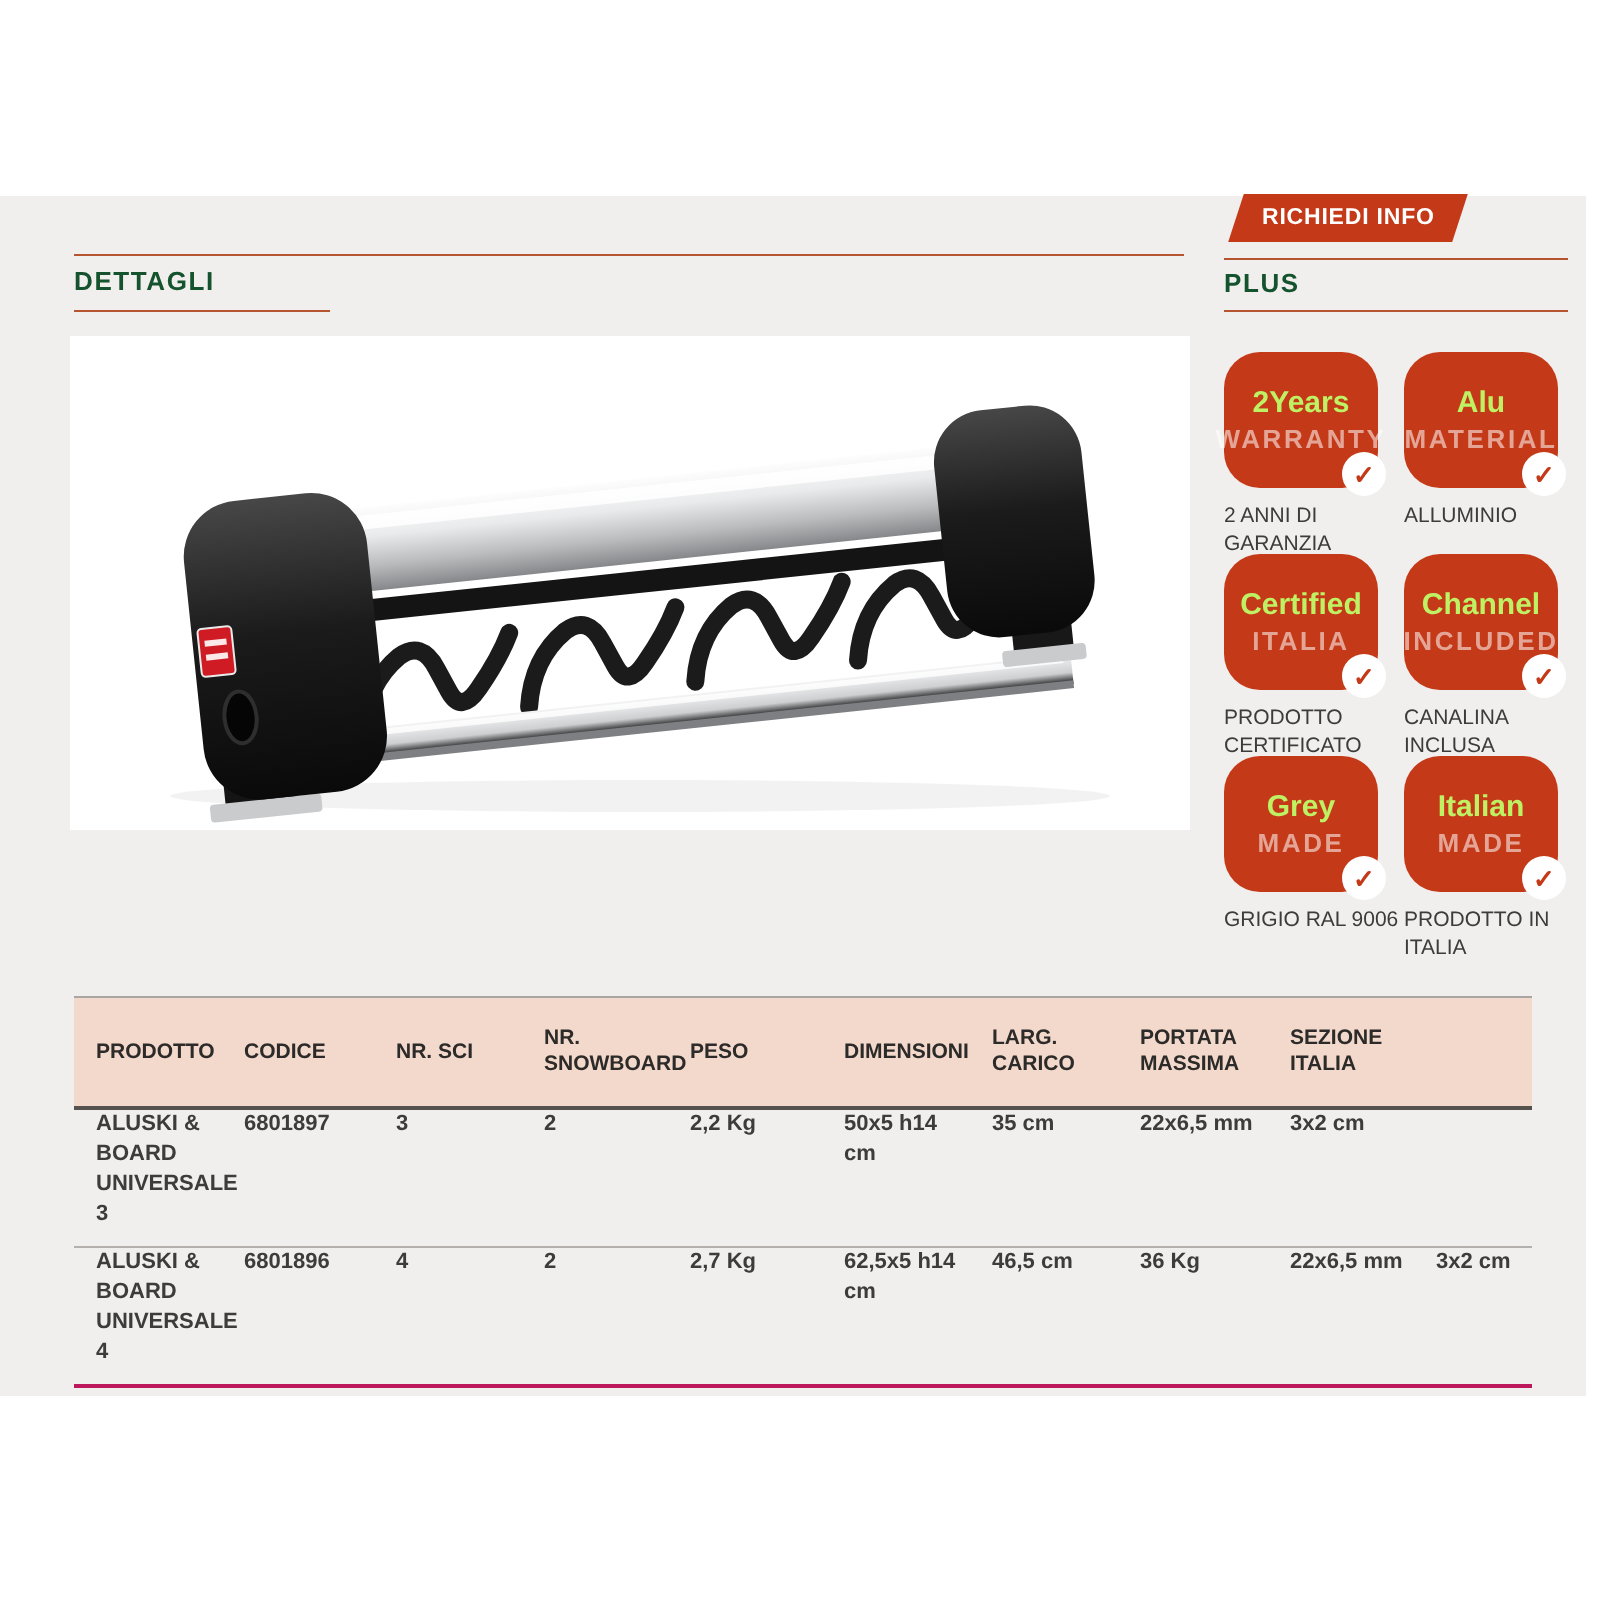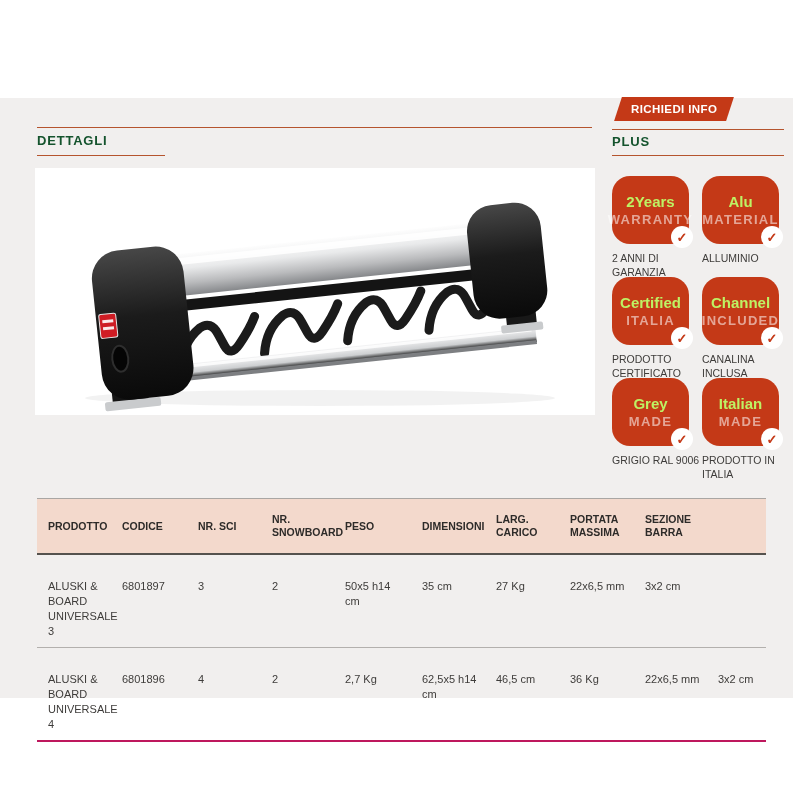--- a/index.html
+++ b/index.html
@@ -26,21 +26,21 @@
   .badge .l2 { color:rgba(255,255,255,.55); font-size:13px; letter-spacing:1.3px; margin-top:2px; font-weight:bold; }
   .badge .chk { position:absolute; right:-4px; bottom:-4px; width:22px; height:22px; background:#fff; border-radius:50%; color:#c43917; font-size:13px; font-weight:bold; display:flex; align-items:center; justify-content:center; }
   .badge-cap { margin-top:7px; width:96px; font-size:10.5px; line-height:14px; color:#3e3c3a; }
 
   
   .spec-table { position:absolute; left:37px; top:498px; width:729px; font-size:11px; color:#3e3c3a; }
   .t-head { display:grid; grid-template-columns:74px 76px 74px 73px 77px 74px 74px 75px 73px 1fr; background:#f3d9cc; border-top:1px solid #a9a6a3; border-bottom:2px solid #55524e; min-height:57px; align-items:center; font-weight:bold; font-size:10.5px; color:#2d2b29; line-height:13px; }
   .t-head > div { padding:6px 4px 6px 11px; }
   .t-row { display:grid; grid-template-columns:74px 76px 74px 73px 77px 74px 74px 75px 73px 1fr; border-bottom:1px solid #b3b0ad; min-height:68px; line-height:15px; }
   .t-row:last-child { border-bottom:2px solid #be185d; }
-  .t-row > div { padding:24px 4px 8px 11px; }
+  .t-row > div { padding:0 4px 8px 11px;font-weight:bold; }
 </style>
 </head>
 <body>
 
 <div class="content-band"></div>
 
 <div class="req-tab">
   <span>RICHIEDI INFO</span>
 </div>
 
@@ -172,31 +172,31 @@
 <div class="spec-table">
   <div class="t-head" id="table-head">
       <div>PRODOTTO</div>
       <div>CODICE</div>
       <div>NR. SCI</div>
       <div>NR. SNOWBOARD</div>
       <div>PESO</div>
       <div>DIMENSIONI</div>
       <div>LARG. CARICO</div>
       <div>PORTATA MASSIMA</div>
-      <div>SEZIONE BARRA</div>
+      <div>SEZIONE ITALIA</div>
     </div>
   <div id="table-body">
       <div class="t-row">
         <div>ALUSKI &amp; BOARD UNIVERSALE 3</div>
         <div>6801897</div>
         <div>3</div>
         <div>2</div>
+        <div>2,2 Kg</div>
         <div>50x5 h14 cm</div>
         <div>35 cm</div>
-        <div>27 Kg</div>
         <div>22x6,5 mm</div>
         <div>3x2 cm</div>
       </div>
       <div class="t-row">
         <div>ALUSKI &amp; BOARD UNIVERSALE 4</div>
         <div>6801896</div>
         <div>4</div>
         <div>2</div>
         <div>2,7 Kg</div>
         <div>62,5x5 h14 cm</div>

